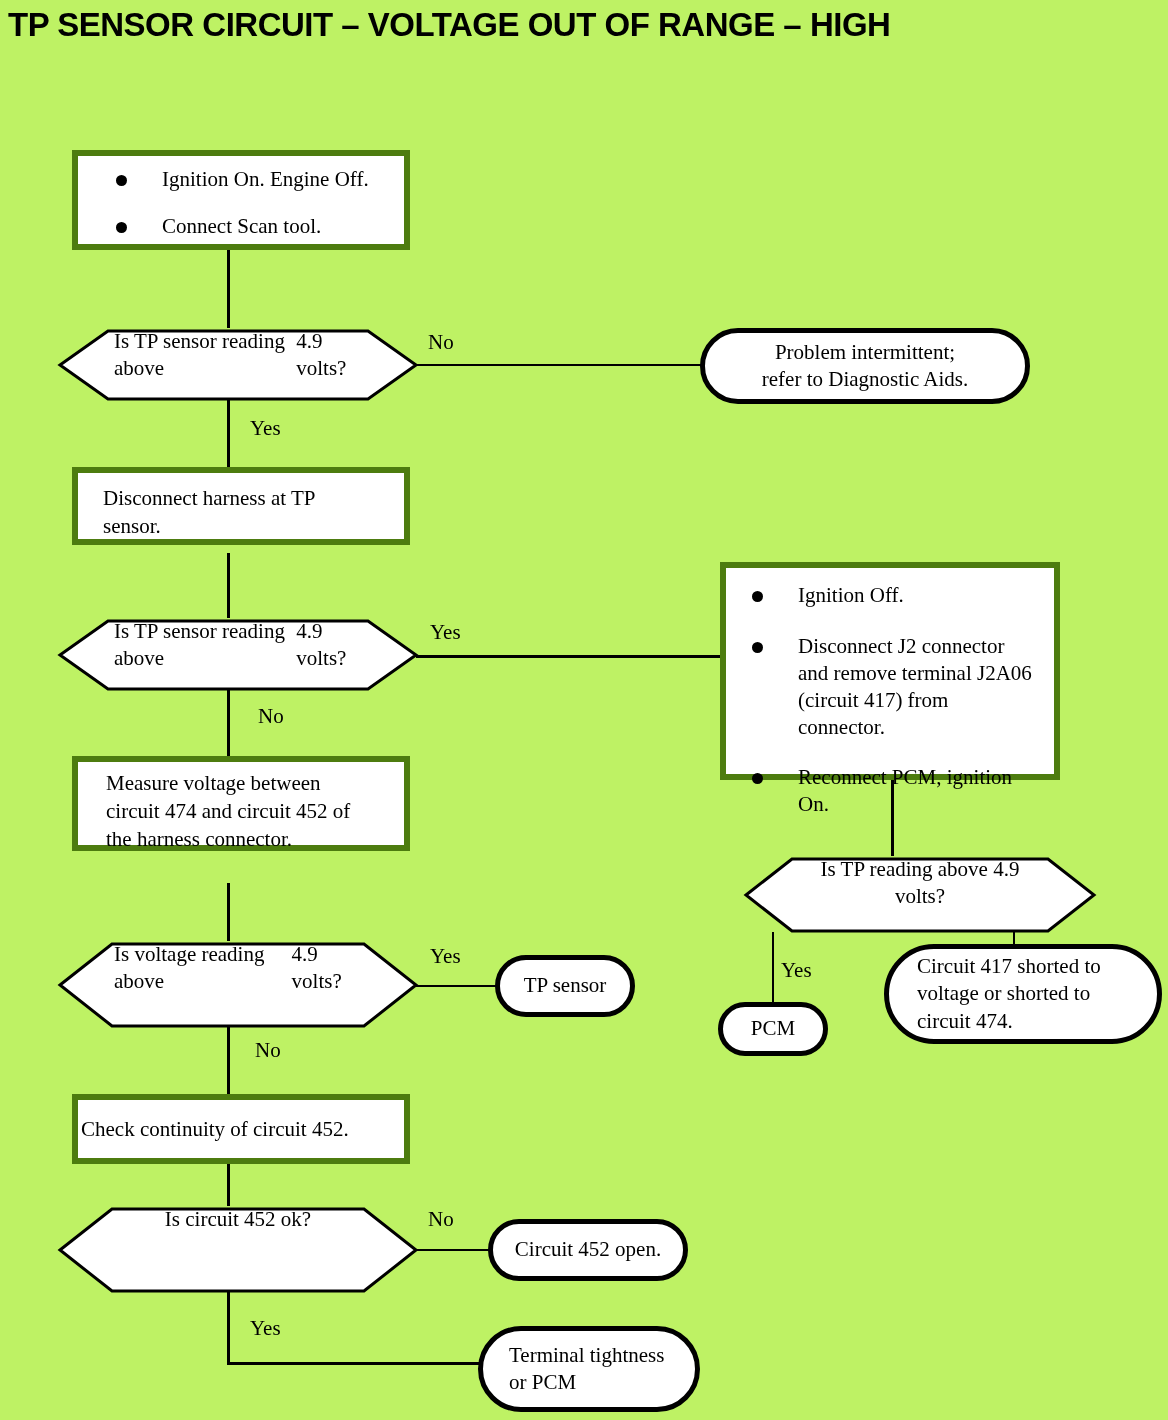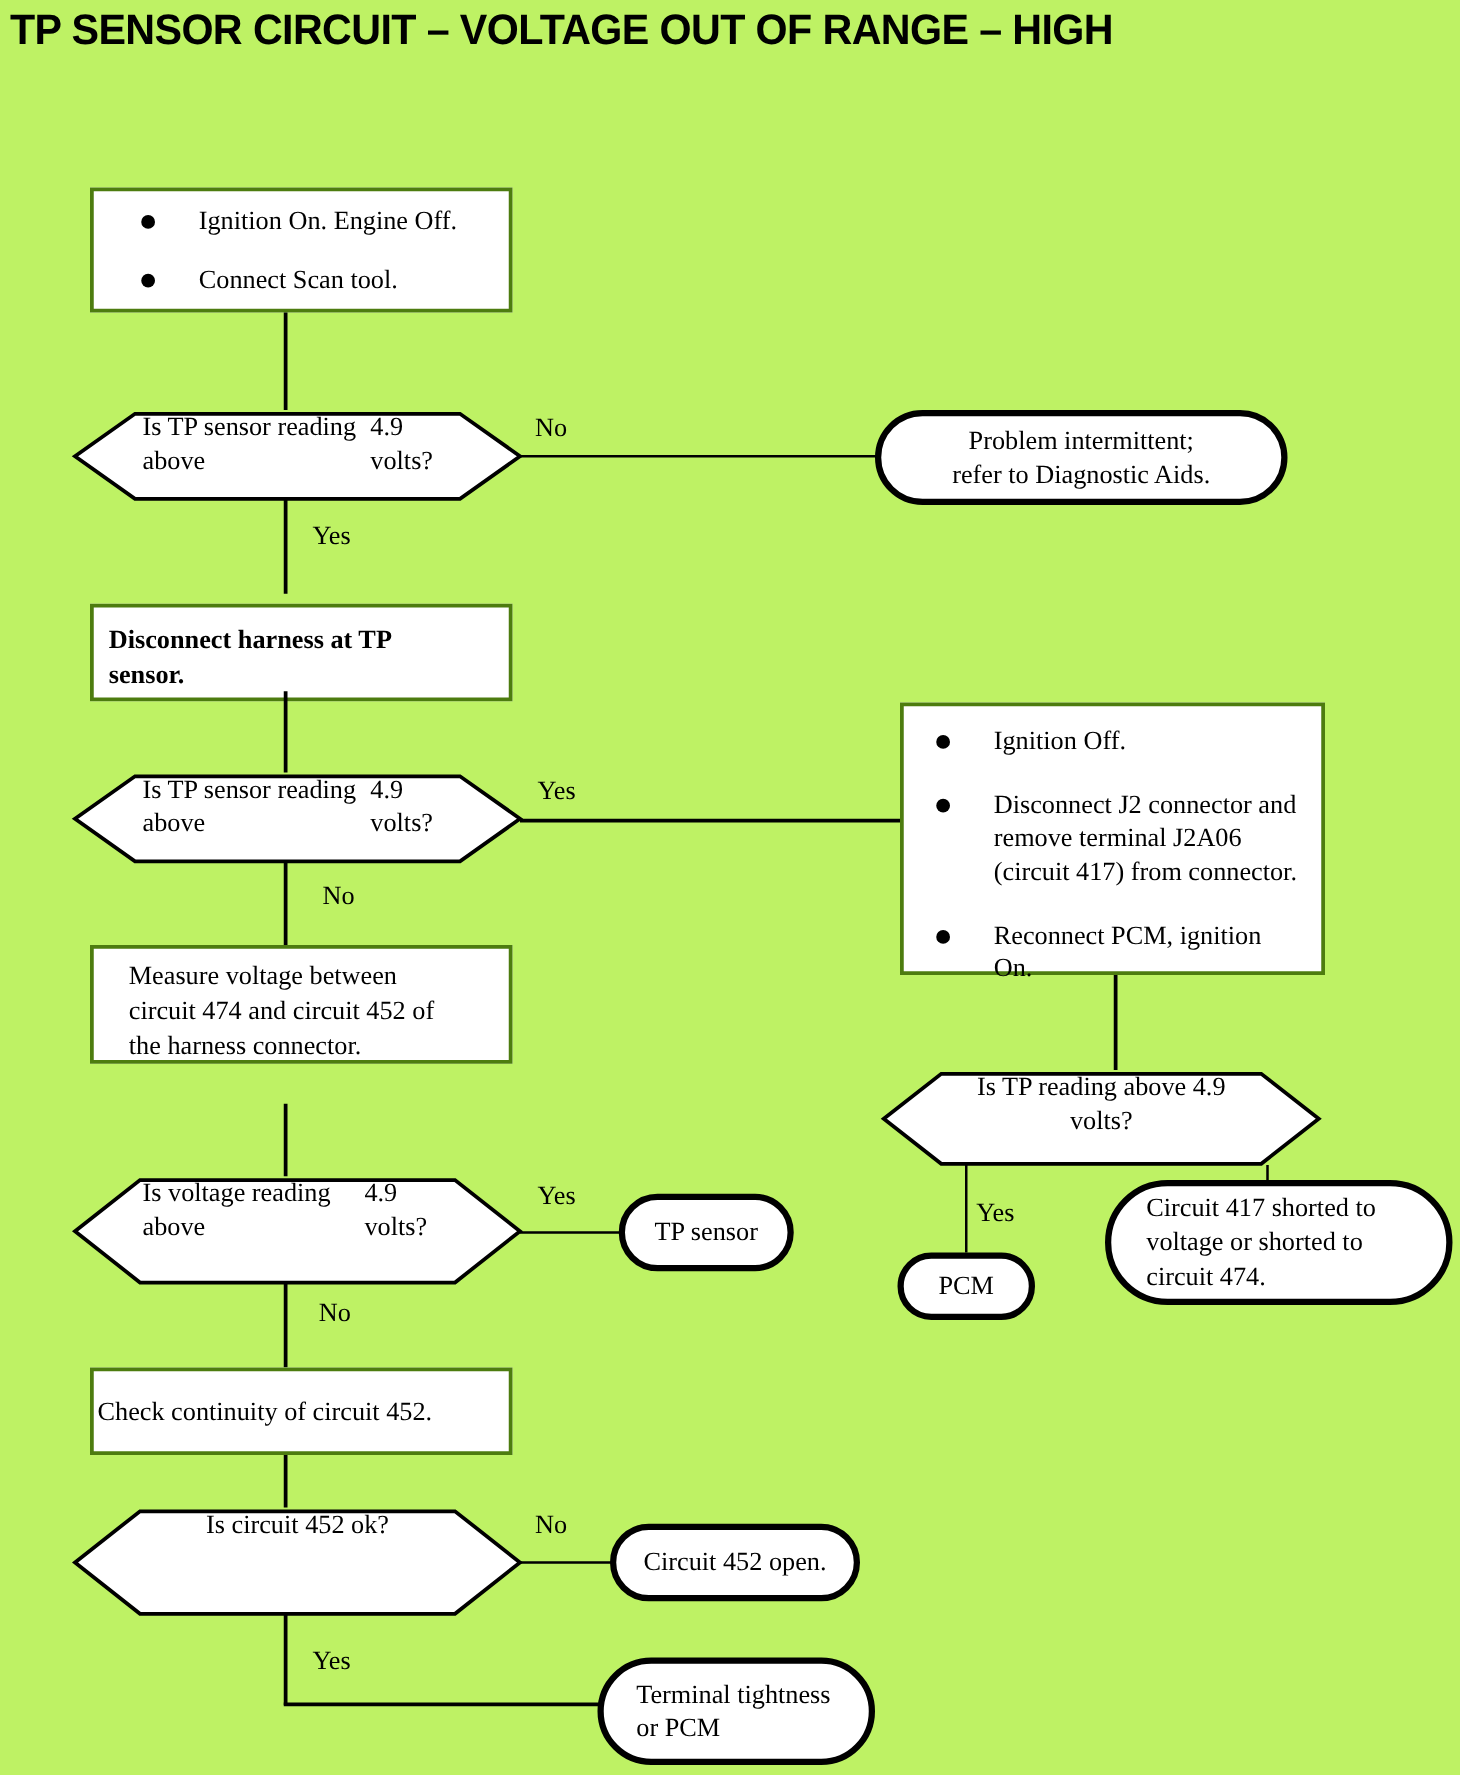--- a/index.html
+++ b/index.html
@@ -39,21 +39,21 @@
     position: absolute;
     box-sizing: border-box;
   }
   .node-text {
     font-size: 21px;
     line-height: 1.33;
   }
 
   
   .process {
-    border: 3px solid #4d7c0f;
+    border: 6px solid #4d7c0f;
     background: #fff;
     padding: 10px 14px 8px 22px;
   }
 
   
   ul.bullets {
     list-style: none;
     margin: 0;
     padding: 0;
   }
@@ -168,21 +168,21 @@
   <div class="branch-label" style="left:250px; top:418px;">Yes</div>
   <div class="line v thick" style="left:227px; top:400px; height:75px;"></div>
 
   <div class="node terminal" style="left:700px; top:328px; width:330px; height:76px;">
     <div class="terminal-text">
       <div>Problem intermittent;</div>
       <div>refer to Diagnostic Aids.</div>
     </div>
   </div>
 
-  <div class="node process" style="left:72px; top:483px; width:338px; height:78px; padding-left:12px; padding-top:12px;font-weight:bold;">
+  <div class="node process" style="left:72px; top:467px; width:338px; height:78px; padding-left:25px; padding-top:12px;">
     <div class="node-text">
       <div>Disconnect harness at TP</div>
       <div>sensor.</div>
     </div>
   </div>
 
   <div class="line v thick" style="left:227px; top:553px; height:65px;"></div>
 
   <div class="decision" style="left:58px; top:618px; width:360px; height:74px;">
     <svg width="360" height="74" viewBox="0 0 360 74">
@@ -233,21 +233,21 @@
   <div class="branch-label" style="left:430px; top:946px;">Yes</div>
   <div class="line h" style="left:416px; top:985px; width:80px;"></div>
 
   <div class="branch-label" style="left:255px; top:1040px;">No</div>
   <div class="line v thick" style="left:227px; top:1027px; height:67px;"></div>
 
   <div class="node terminal" style="left:495px; top:955px; width:140px; height:62px;">
     <div class="terminal-text">TP sensor</div>
   </div>
 
-  <div class="decision" style="left:705px; top:856px; width:352px; height:78px;">
+  <div class="decision" style="left:744px; top:856px; width:352px; height:78px;">
     <svg width="352" height="78" viewBox="0 0 352 78">
       <polygon points="2,39 48,3 304,3 350,39 304,75 48,75" fill="#ffffff" stroke="#000000" stroke-width="3"></polygon>
     </svg>
     <div class="decision-label centered">
       <div>Is TP reading above 4.9 volts?</div>
     </div>
   </div>
 
   <div class="branch-label" style="left:781px; top:960px;">Yes</div>
   <div class="line v" style="left:772px; top:932px; height:70px;"></div>

